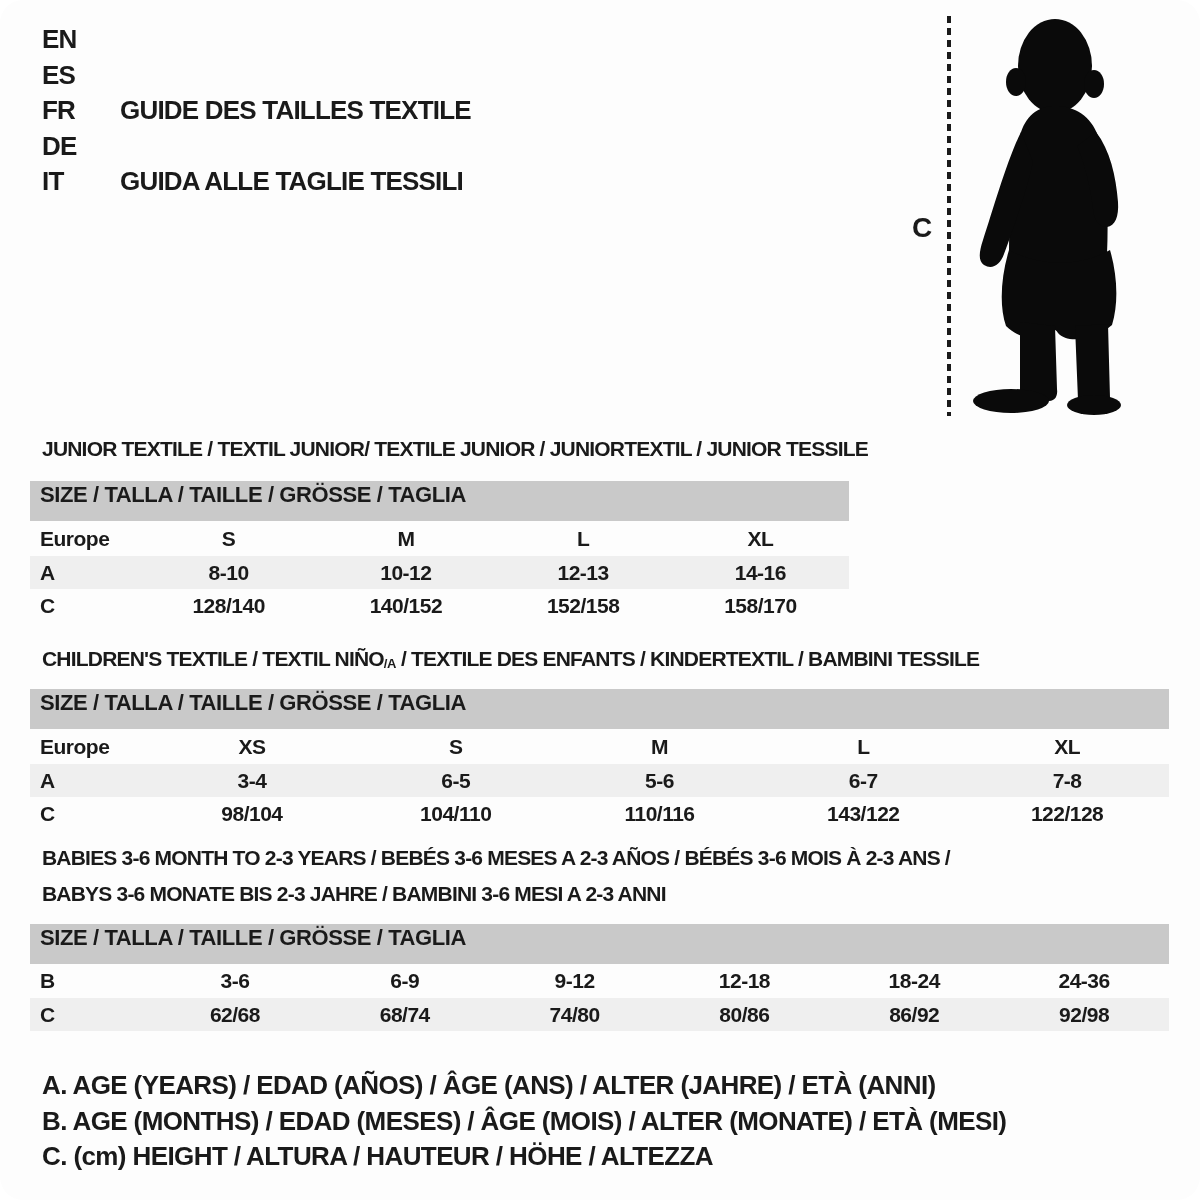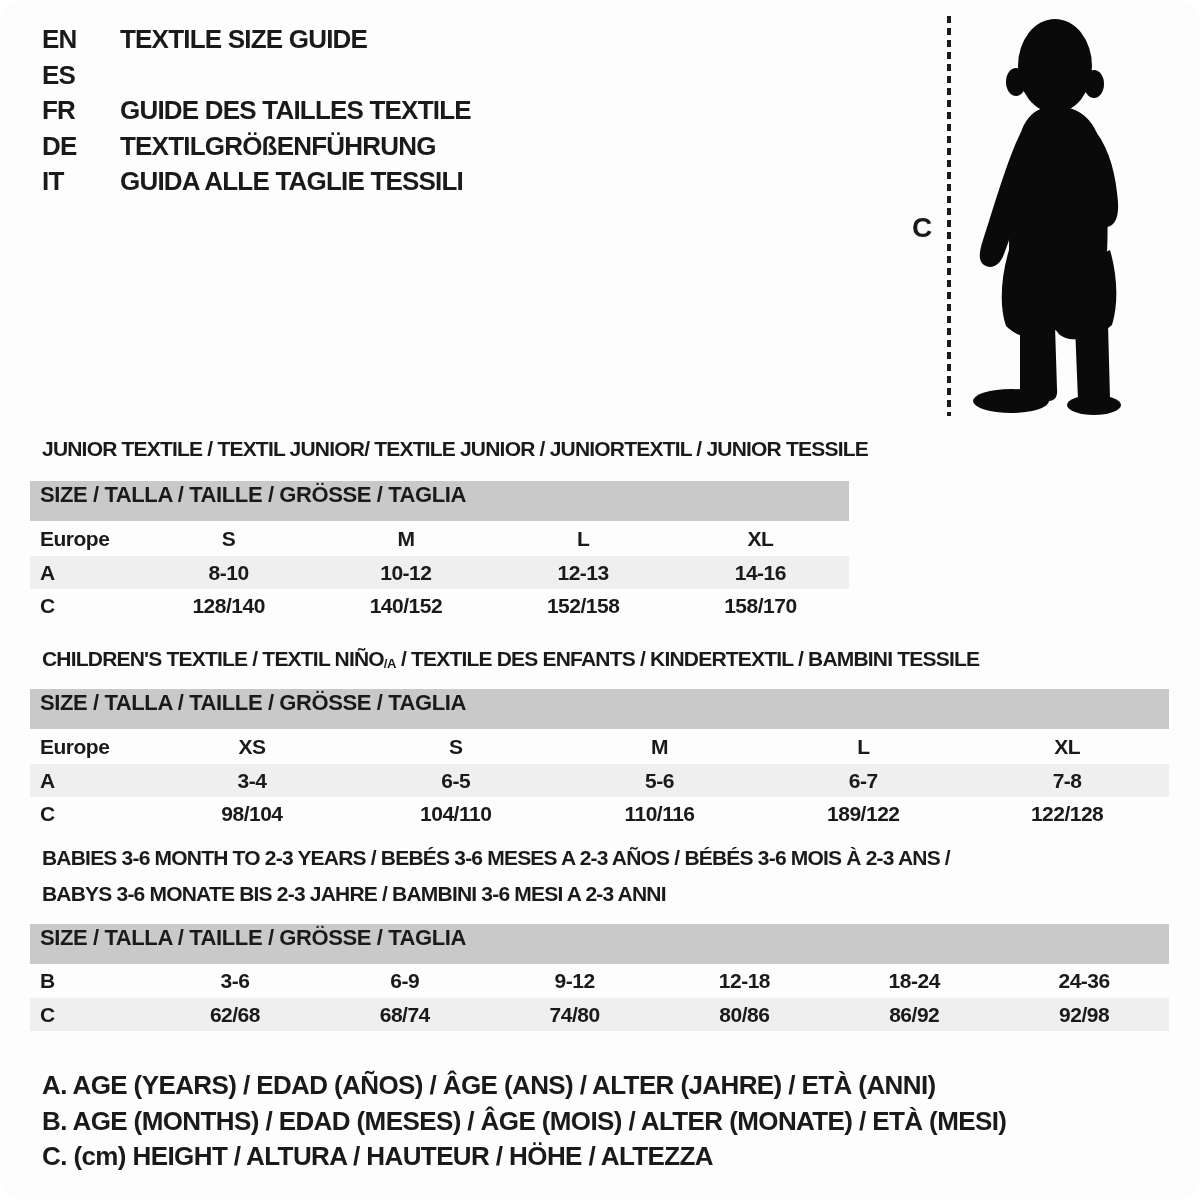--- a/index.html
+++ b/index.html
@@ -41,32 +41,30 @@
   .legend-line{font-size:26px;letter-spacing:-0.6px;line-height:35.5px;white-space:nowrap;}
 </style>
 </head>
 <body>
 
 <div class="page">
 
   <div class="lang-list">
     <div class="lang-row">
       <span class="lang-code">EN</span>
-      <span class="lang-label">TEXTILE SIZE GUIDE</span>
     </div>
     <div class="lang-row">
       <span class="lang-code">ES</span>
     </div>
     <div class="lang-row">
       <span class="lang-code">FR</span>
       <span class="lang-label">GUIDE DES TAILLES TEXTILE</span>
     </div>
     <div class="lang-row">
       <span class="lang-code">DE</span>
-      <span class="lang-label">TEXTILGRÖßENFÜHRUNG</span>
     </div>
     <div class="lang-row">
       <span class="lang-code">IT</span>
       <span class="lang-label">GUIDA ALLE TAGLIE TESSILI</span>
     </div>
   </div>
 
   <div class="measure-line"></div>
   <div class="measure-label">C</div>
   <svg class="baby-svg" viewBox="0 0 172 402" aria-hidden="true">
@@ -149,21 +147,21 @@
         <td>6-5</td>
         <td>5-6</td>
         <td>6-7</td>
         <td>7-8</td>
       </tr>
       <tr>
         <td class="lbl">C</td>
         <td>98/104</td>
         <td>104/110</td>
         <td>110/116</td>
-        <td>189/122</td>
+        <td>143/122</td>
         <td>122/128</td>
       </tr>
     </tbody>
       </table>
   </div>
 
   <div class="sec-title" style="left:42px;top:846px;text-align:right;">BABIES 3-6 MONTH TO 2-3 YEARS / BEBÉS 3-6 MESES A 2-3 AÑOS / BÉBÉS 3-6 MOIS À 2-3 ANS /</div>
   <div class="sec-title" style="left:42px;top:882px;">BABYS 3-6 MONATE BIS 2-3 JAHRE / BAMBINI 3-6 MESI A 2-3 ANNI</div>
   <div class="size-table" style="left:30px;top:924px;width:1139px;">
     <div class="band">SIZE / TALLA / TAILLE / GRÖSSE / TAGLIA</div>

